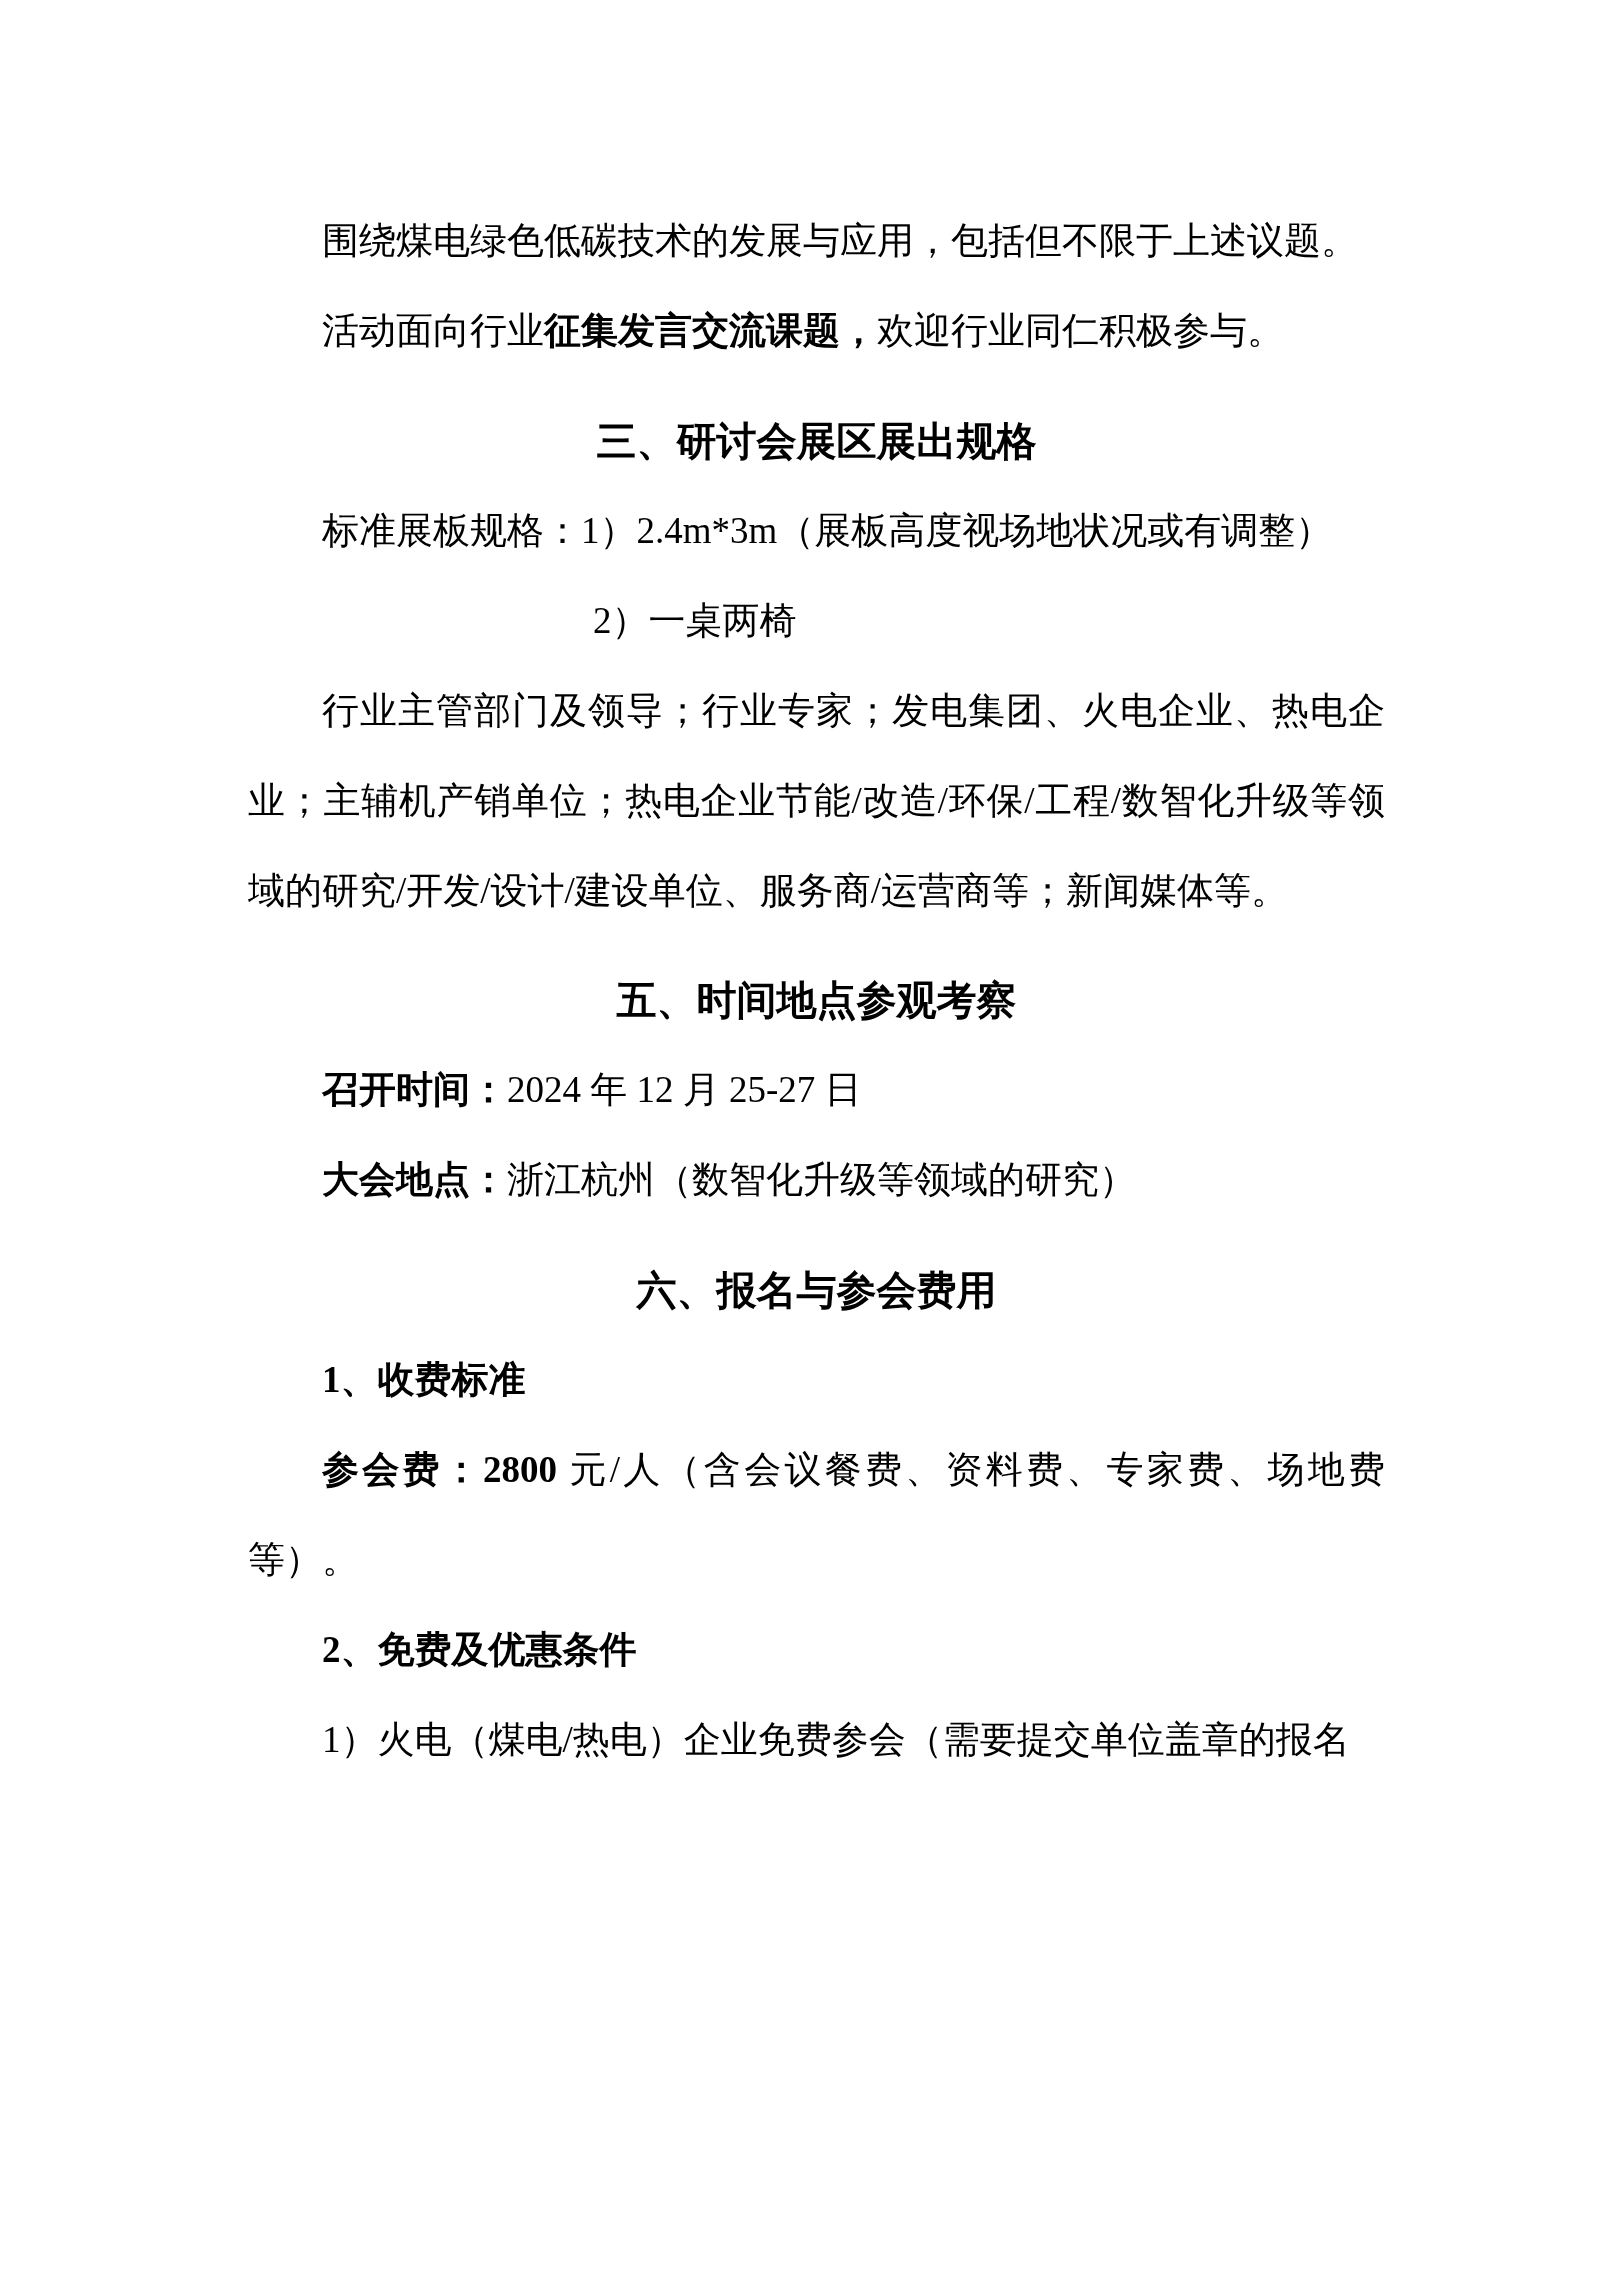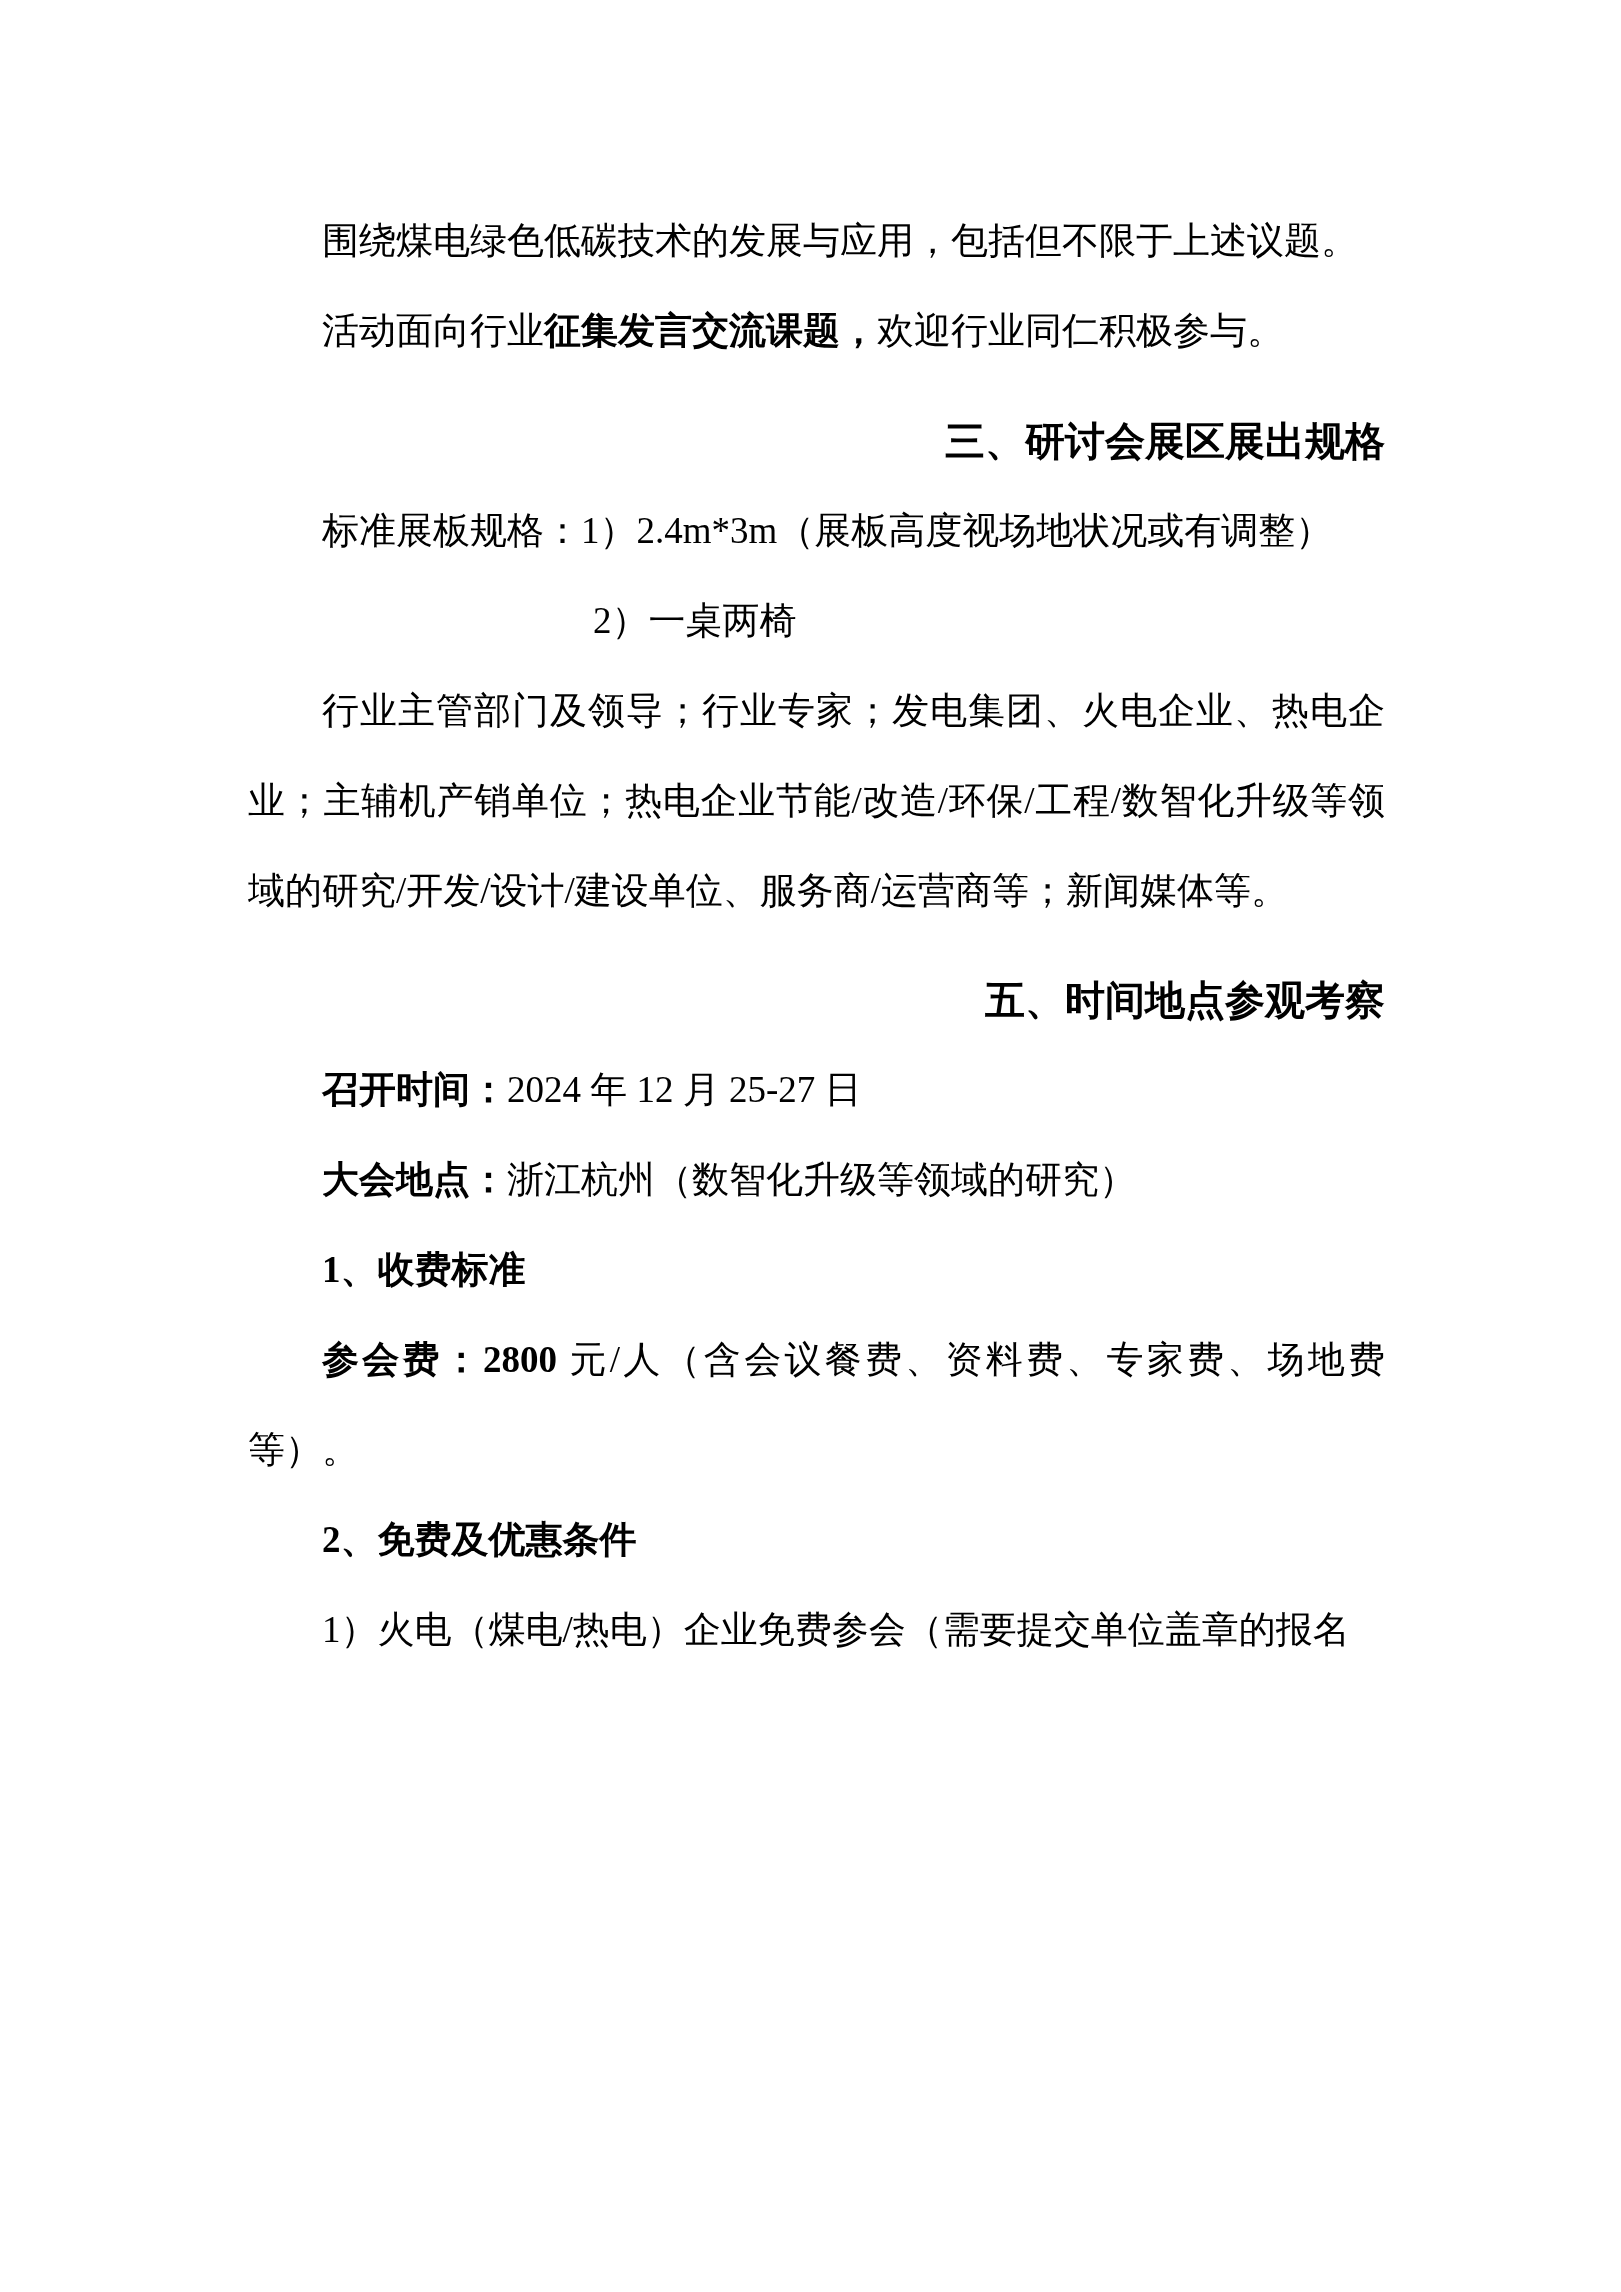--- a/index.html
+++ b/index.html
@@ -27,21 +27,21 @@
     word-break: break-all;
   }
   .indent { text-indent: 74px; }
   .sub-indent2 { margin-left: 345px; }  
   h2 {
     margin: 19.6px 0 0 0;
     font-size: 40px;
     line-height: 90px;
     font-weight: bold;
     font-family: "Liberation Sans", sans-serif;
-    text-align: right;
+    text-align: center;
   }
   .kaiti-sub {
     font-weight: bold;
     text-indent: 74px;
     font-family: "Liberation Serif", serif;
   }
   .run-bold { font-weight: bold; }
   .label-bold { font-weight: bold; }
 </style>
 </head>
@@ -77,20 +77,21 @@
 
   <p class="indent">
     <span class="label-bold">召开时间：</span><span>2024 年 12 月 25-27 日</span>
   </p>
 
   <p class="indent">
     <span class="label-bold">大会地点：</span><span>浙江杭州（数智化升级等领域的研究）</span>
   </p>
 
 
+  <h2>六、报名与参会费用</h2>
 
   <p class="kaiti-sub">1、收费标准</p>
 
   <p class="indent">
     <span class="label-bold">参会费：</span><span class="run-bold">2800</span><span> 元/人（含会议餐费、资料费、专家费、场地费等）。</span>
   </p>
 
 
   <p class="kaiti-sub">2、免费及优惠条件</p>
 

